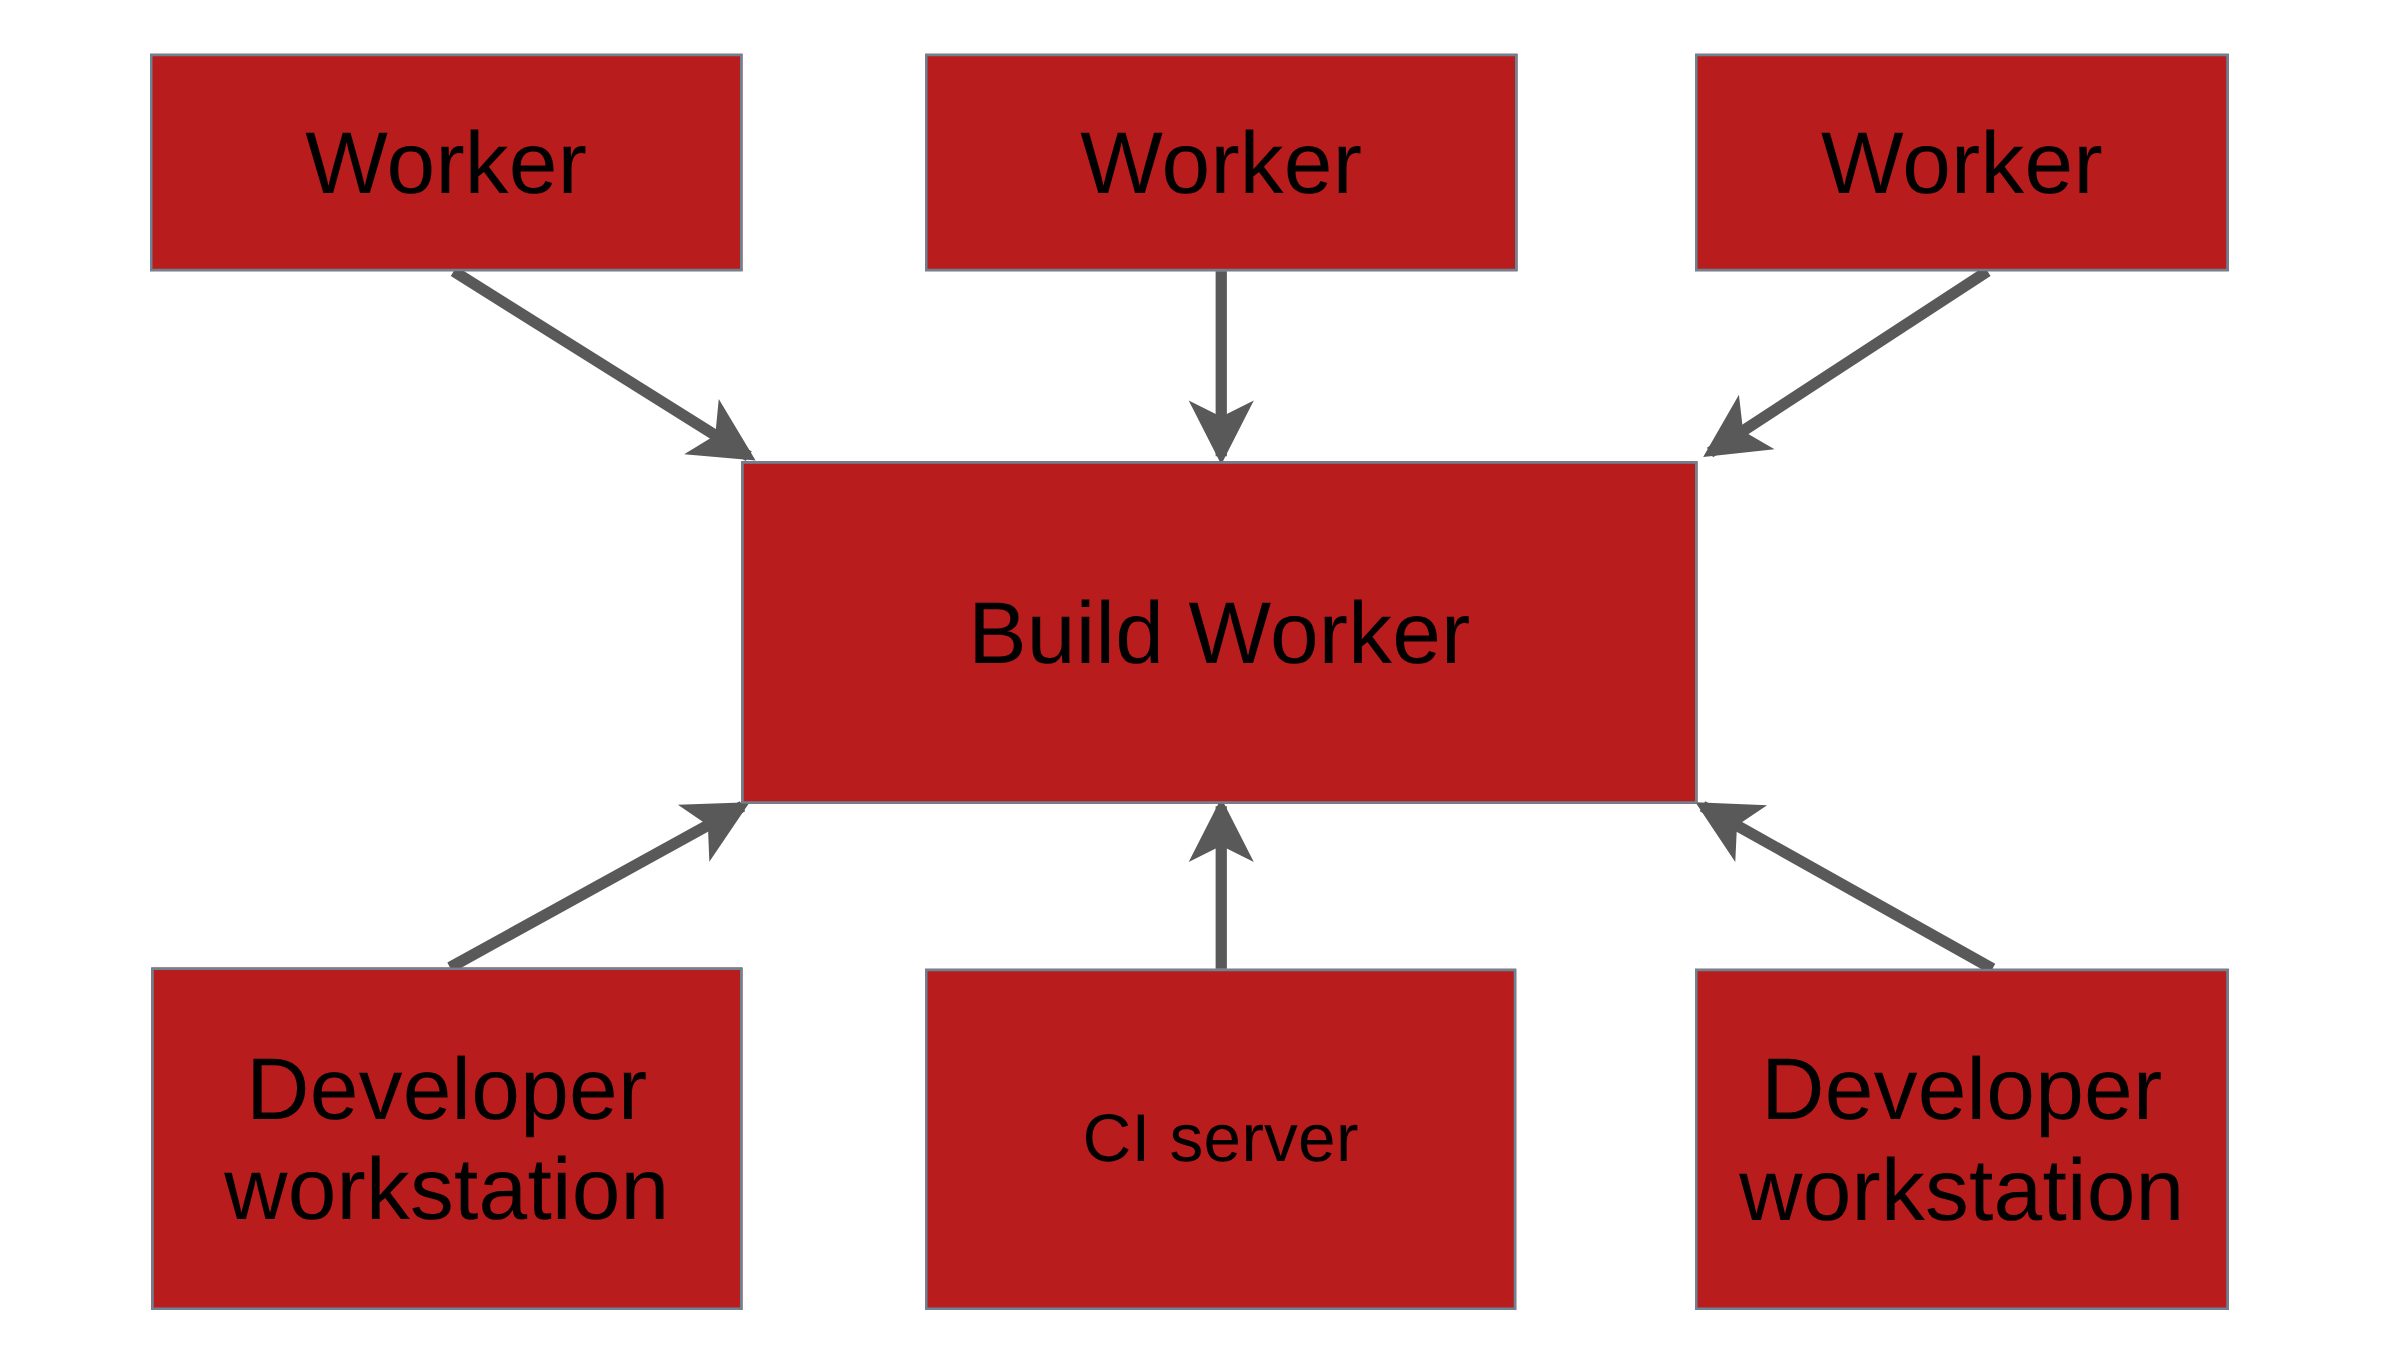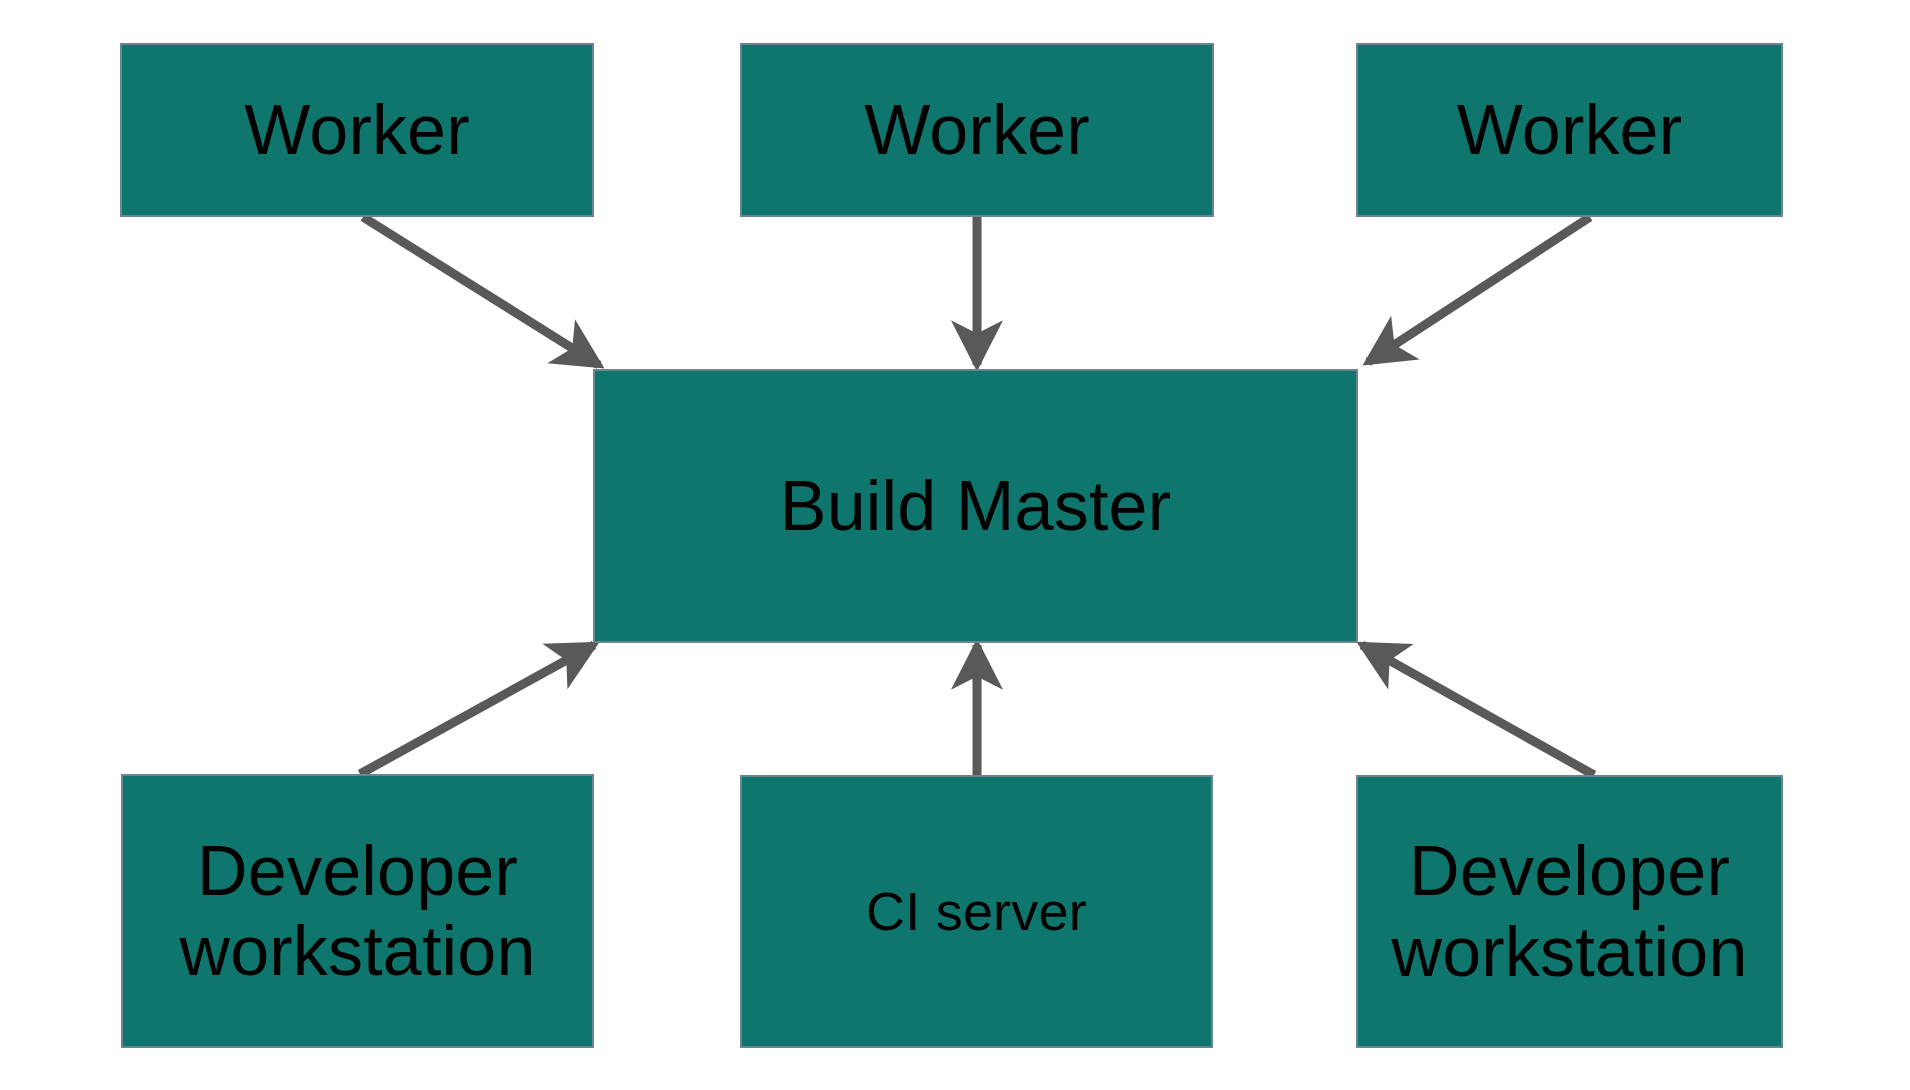--- a/index.html
+++ b/index.html
@@ -20,21 +20,21 @@
     position: absolute;
     left: 0;
     top: 0;
     width: 1910px;
     height: 1090px;
     pointer-events: none;
   }
   .node {
     position: absolute;
     box-sizing: border-box;
-    background: #0f766e;
+    background: #b91c1c;
     border: 2px solid #6b8494;
     display: flex;
     align-items: center;
     justify-content: center;
     text-align: center;
     color: #000000;
     line-height: 1.15;
     letter-spacing: 0.2px;
     white-space: pre-line;
   }
@@ -85,21 +85,21 @@
 
   <div class="node" id="node-worker-2">
     <span class="node-label">Worker</span>
   </div>
 
   <div class="node" id="node-worker-3">
     <span class="node-label">Worker</span>
   </div>
 
   <div class="node" id="node-build-master">
-    <span class="node-label">Build Master</span>
+    <span class="node-label">Build Worker</span>
   </div>
 
   <div class="node" id="node-dev-workstation-left">
     <span class="node-label">Developer
 workstation</span>
   </div>
 
   <div class="node" id="node-ci-server">
     <span class="node-label">CI server</span>
   </div>

